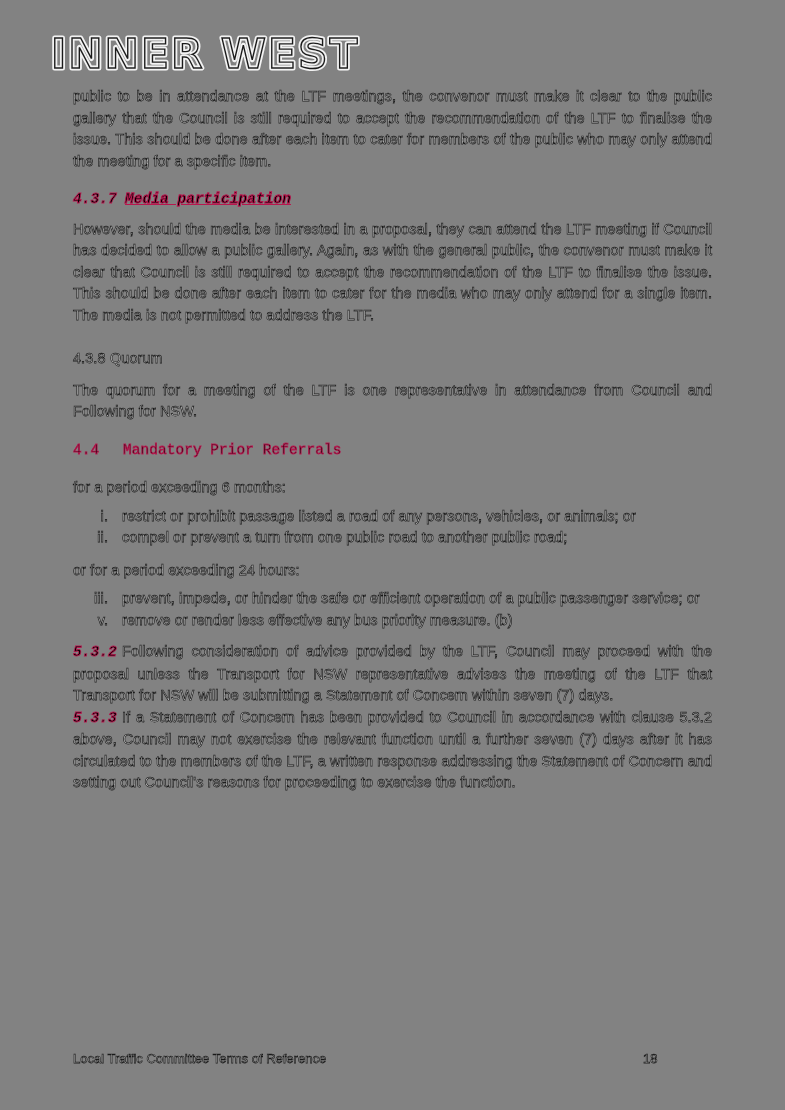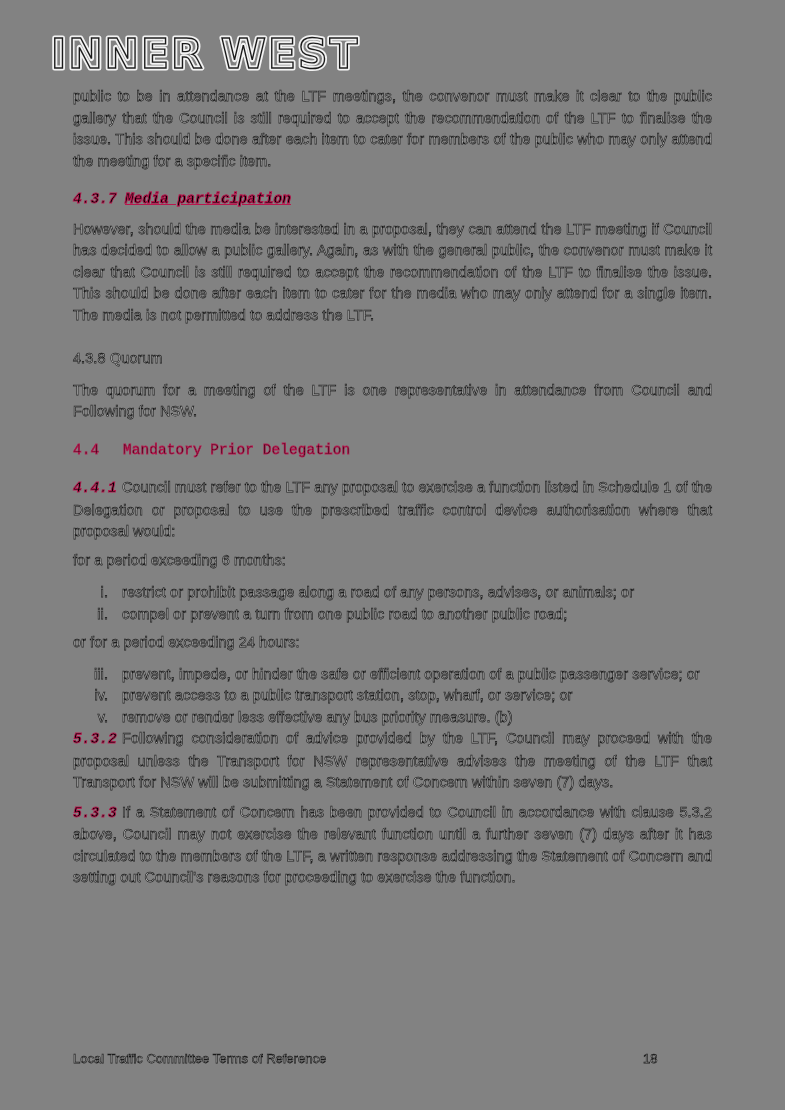--- a/index.html
+++ b/index.html
@@ -139,42 +139,37 @@
       <text class="logo-over" x="2" y="42">INNER WEST</text>
     </svg>
   </header>
 
   <main class="content">
       <p class="body ink">public to be in attendance at the LTF meetings, the convenor must make it clear to the public gallery that the Council is still required to accept the recommendation of the LTF to finalise the issue. This should be done after each item to cater for members of the public who may only attend the meeting for a specific item.</p>
       <h3 class="head head-italic pink"><span class="h-num">4.3.7</span><span class="h-title">Media participation</span></h3>
       <p class="body ink">However, should the media be interested in a proposal, they can attend the LTF meeting if Council has decided to allow a public gallery. Again, as with the general public, the convenor must make it clear that Council is still required to accept the recommendation of the LTF to finalise the issue. This should be done after each item to cater for the media who may only attend for a single item. The media is not permitted to address the LTF.</p>
       <h3 class="head head-plain ink"><span class="h-num">4.3.8</span><span class="h-title">Quorum</span></h3>
       <p class="body ink">The quorum for a meeting of the LTF is one representative in attendance from Council and Following for NSW.</p>
-      <h2 class="head head-bold pink"><span class="h-num">4.4</span><span class="h-title">Mandatory Prior Delegation</span></h2>
-      <p class="body ink"><span class="clause-num pink">4.4.1</span>Council must refer to the LTF any proposal to exercise a function listed in Schedule 1 of the Delegation or proposal to use the prescribed traffic control device authorisation where that proposal would:</p>
+      <h2 class="head head-bold pink"><span class="h-num">4.4</span><span class="h-title">Mandatory Prior Referrals</span></h2>
       <p class="body ink">for a period exceeding 6 months:</p>
       <div class="rlist">
         <div class="rlist-row">
           <span class="rlist-marker ink">i.</span>
-          <span class="rlist-text ink">restrict or prohibit passage along a road of any persons, advises, or animals; or</span>
+          <span class="rlist-text ink">restrict or prohibit passage listed a road of any persons, vehicles, or animals; or</span>
         </div>
         <div class="rlist-row">
           <span class="rlist-marker ink">ii.</span>
           <span class="rlist-text ink">compel or prevent a turn from one public road to another public road;</span>
         </div>
       </div>
       <p class="body ink">or for a period exceeding 24 hours:</p>
       <div class="rlist">
         <div class="rlist-row">
           <span class="rlist-marker ink">iii.</span>
           <span class="rlist-text ink">prevent, impede, or hinder the safe or efficient operation of a public passenger service; or</span>
-        </div>
-        <div class="rlist-row">
-          <span class="rlist-marker ink">iv.</span>
-          <span class="rlist-text ink">prevent access to a public transport station, stop, wharf, or service; or</span>
         </div>
         <div class="rlist-row">
           <span class="rlist-marker ink">v.</span>
           <span class="rlist-text ink">remove or render less effective any bus priority measure. (b)</span>
         </div>
       </div>
       <p class="body ink"><span class="clause-num pink">5.3.2</span>Following consideration of advice provided by the LTF, Council may proceed with the proposal unless the Transport for NSW representative advises the meeting of the LTF that Transport for NSW will be submitting a Statement of Concern within seven (7) days.</p>
       <p class="body ink"><span class="clause-num pink">5.3.3</span>If a Statement of Concern has been provided to Council in accordance with clause 5.3.2 above, Council may not exercise the relevant function until a further seven (7) days after it has circulated to the members of the LTF, a written response addressing the Statement of Concern and setting out Council's reasons for proceeding to exercise the function.</p>
     </main>
 

